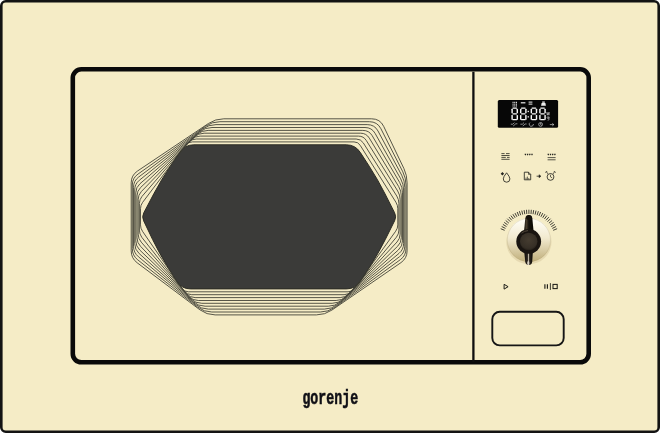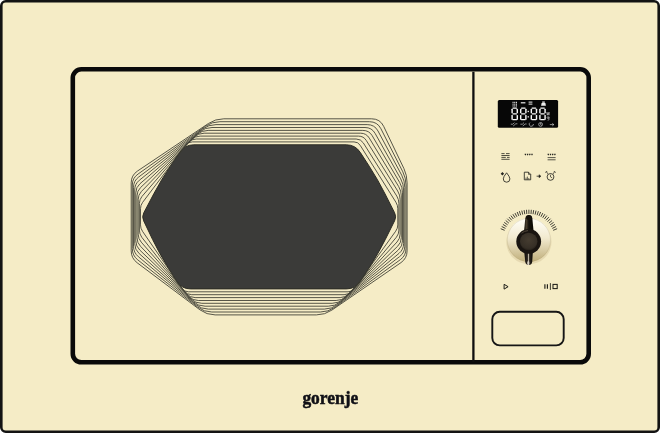--- a/index.html
+++ b/index.html
@@ -1,15 +1,15 @@
 <!DOCTYPE html>
 <html><head><meta charset="utf-8">
 <style>
 html,body{margin:0;padding:0;background:#fff;}
-#stage{position:relative;width:660px;height:433px;font-family:Liberation Serif, serif;}
+#stage{position:relative;width:660px;height:433px;font-family:Liberation Mono, monospace;}
 </style></head>
 <body>
 <div id="stage">
 <svg width="660" height="433" viewBox="0 0 660 433">
 <defs>
 <linearGradient id="metal" x1="0" y1="0" x2="0" y2="1">
 <stop offset="0" stop-color="#fffef9"></stop>
 <stop offset="0.45" stop-color="#f2eacf"></stop>
 <stop offset="1" stop-color="#bfae7a"></stop>
 </linearGradient>

